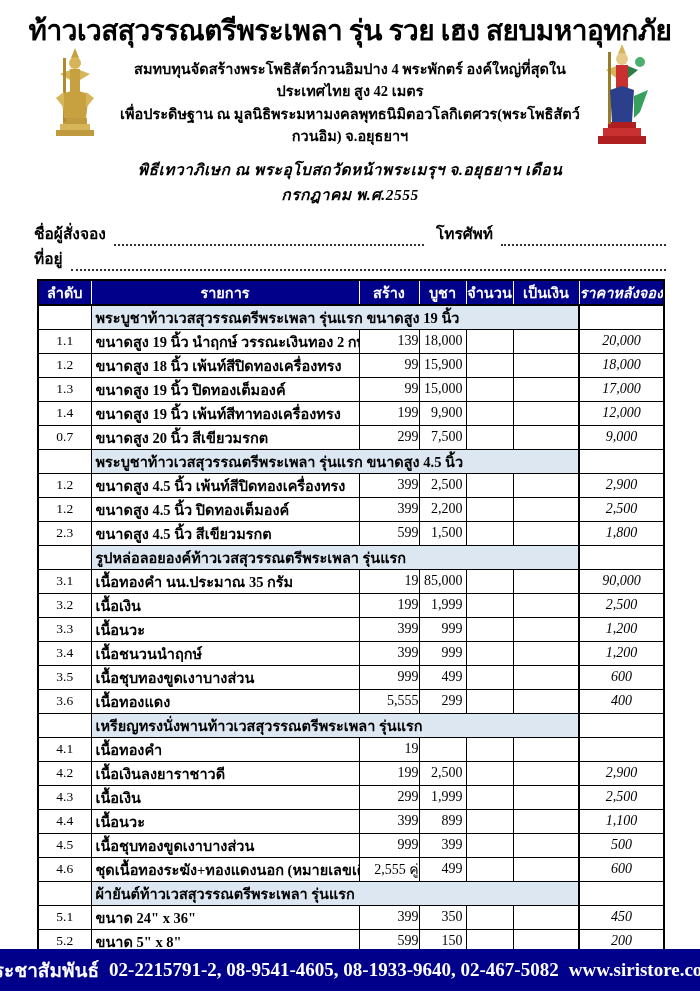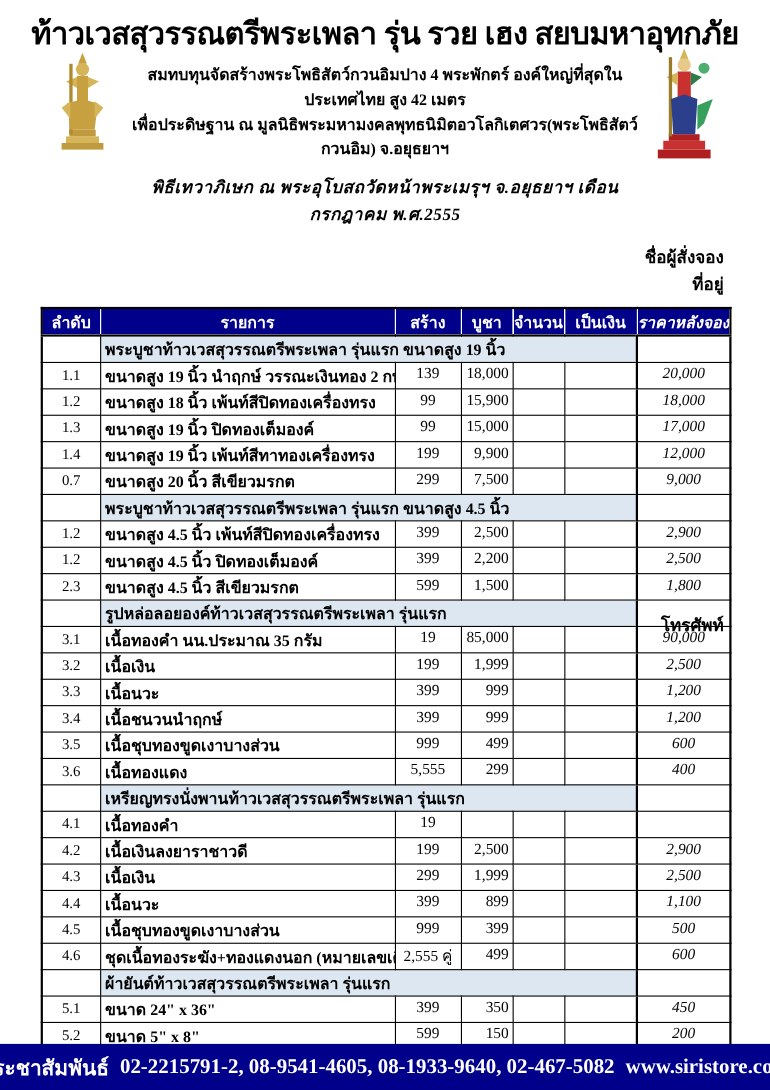--- a/index.html
+++ b/index.html
@@ -24,21 +24,21 @@
   .statue.left{left:36px;top:46px;}
   .statue.right{left:584px;top:40px;}
   .subtitles{width:470px;margin:6px auto 0;text-align:center;}
   .subtitles .sub{font-size:14.5px;font-weight:bold;line-height:1.55;}
   .subtitles .ceremony{
     margin-top:9px;font-size:15.5px;font-weight:bold;font-style:italic;
     letter-spacing:0.5px;
   }
   
   .formlines{margin:14px 34px 0;}
-  .fl{display:flex;align-items:flex-end;height:25px;font-size:15.5px;font-weight:bold;flex-direction:column;}
+  .fl{display:flex;align-items:flex-end;height:25px;font-size:15.5px;font-weight:bold;}
   .fl .lbl{white-space:nowrap;padding-right:8px;}
   .dots{flex:1;border-bottom:2px dotted #333;height:20px;}
   .fl .lbl.mid{padding-left:12px;}
   
   table.order{
     border-collapse:collapse;table-layout:fixed;
     margin:8px 0 0 37px;width:626px;border:2px solid #000;
   }
   table.order th,table.order td{border:1px solid #000;overflow:hidden;white-space:nowrap;}
   table.order thead th{
@@ -49,21 +49,21 @@
   table.order thead th:last-child{border-right-color:#000;font-style:italic;}
   table.order thead tr{border-bottom:2px solid #000;}
   col.c-no{width:53px;}  col.c-desc{width:268px;} col.c-made{width:60px;}
   col.c-price{width:47px;} col.c-qty{width:47px;} col.c-amt{width:66px;}
   col.c-after{width:85px;}
   td.after-col{border-left:2px solid #000 !important;}
   tr.item td{height:24px;font-size:14px;}
   tr.item td.no{text-align:center;font-size:13.5px;}
   tr.item td.desc{font-weight:bold;font-size:14.5px;padding-left:4px;}
   tr.item td.desc.hl{background:var(--section-bg);}
-  tr.item td.made{text-align:center;}
+  tr.item td.made{text-align:right;}
   tr.item td.price{text-align:right;padding-right:3px;}
   tr.item td.after-col{text-align:center;font-style:italic;}
   tr.section td{height:21px;}
   tr.section td.seclabel{
     background:var(--section-bg);font-weight:bold;font-size:14.5px;padding-left:4px;
   }
   
   .total-strip{position:relative;margin-left:37px;width:626px;height:40px;}
   .note{position:absolute;left:2px;top:5px;font-size:13.5px;font-weight:bold;white-space:nowrap;}
   .total-box{position:absolute;top:-2px;height:36px;border:2px solid #000;background:#fff;}

